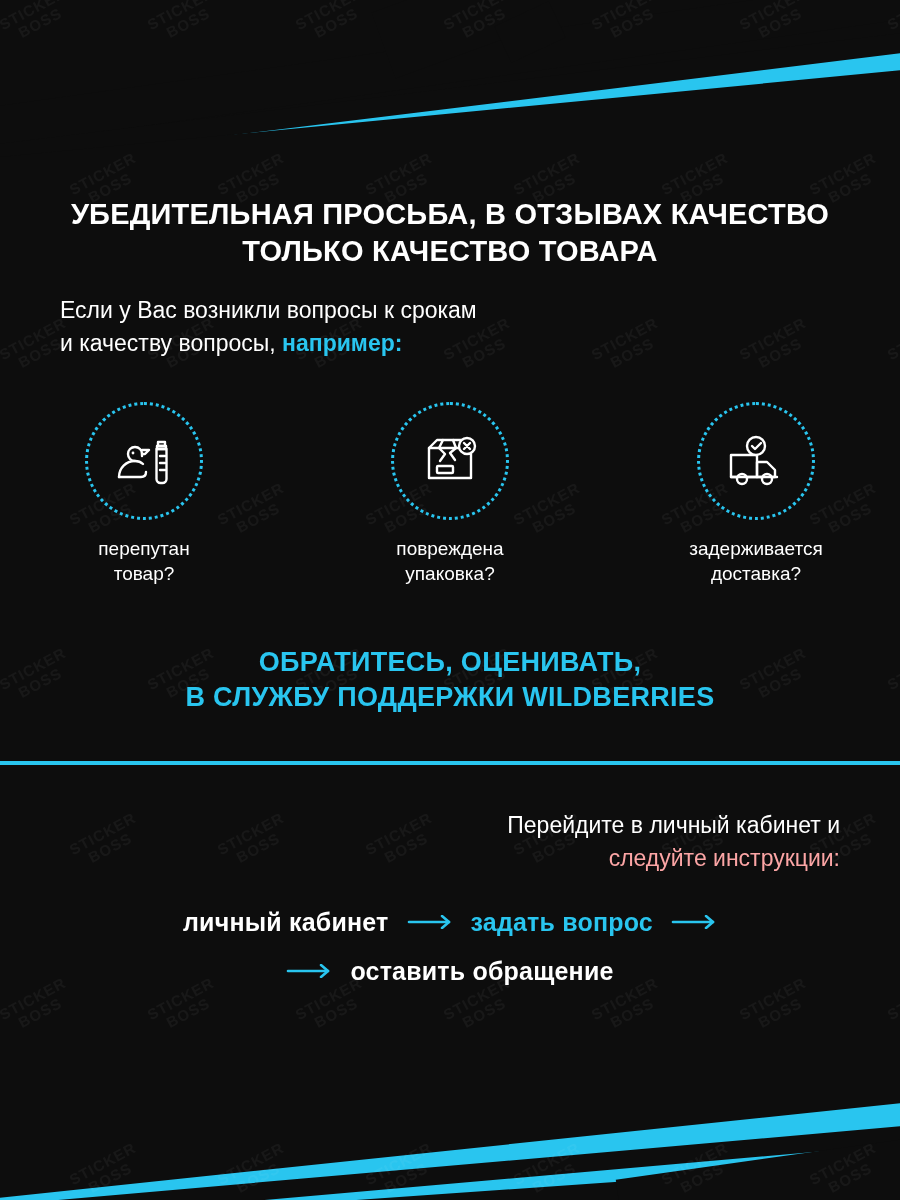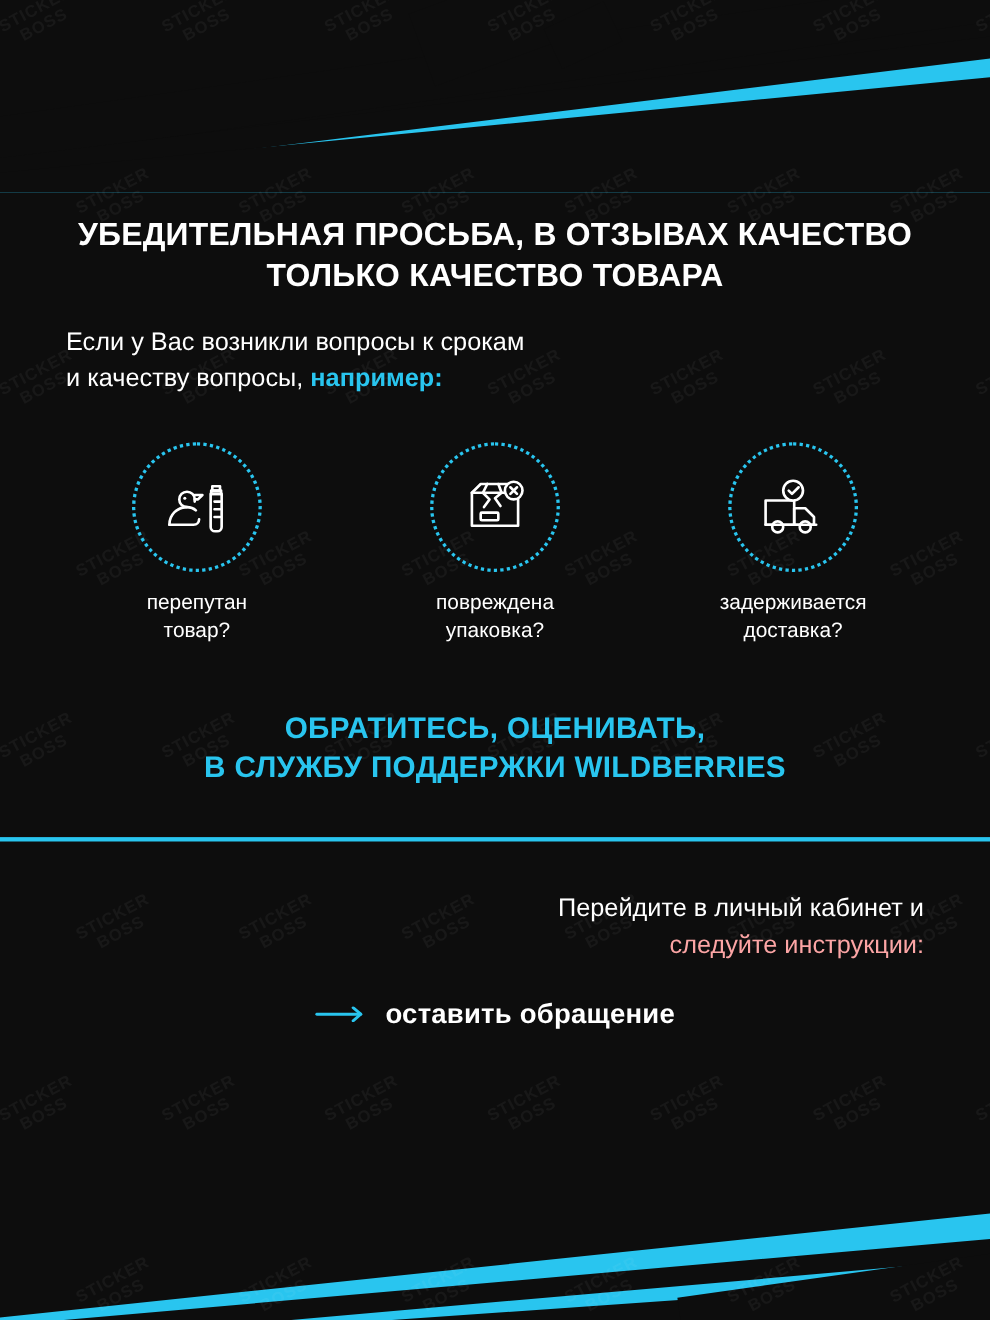--- a/index.html
+++ b/index.html
@@ -139,21 +139,21 @@
   }
   .sub .accent {
     color: #29c5ef;
     font-weight: 700;
   }
 
   
   .icon-row {
     display: flex;
     justify-content: center;
-    gap: 81px;
+    gap: 116px;
     padding: 42px 0 0 0;
   }
   .icon-item {
     width: 190px;
     text-align: center;
   }
   .circle {
     width: 118px;
     height: 118px;
     margin: 0 auto;
@@ -438,20 +438,36 @@
 
     <div class="divider"></div>
 
     <p class="sub2">
       <span>Перейдите в личный кабинет и</span><br>
       <span class="accent">следуйте инструкции:</span>
     </p>
 
     <div class="steps">
       <div class="step-line">
+        <span class="step white">личный кабинет</span>
+        <span class="arrow">
+          <svg width="46" height="14" viewBox="0 0 46 14" fill="none" stroke="#29c5ef" stroke-width="2.6" stroke-linecap="round" stroke-linejoin="round">
+            <path d="M2 7h40"></path>
+              <path d="M35 1l7 6-7 6"></path>
+          </svg>
+        </span>
+        <span class="step blue">задать вопрос</span>
+        <span class="arrow">
+          <svg width="46" height="14" viewBox="0 0 46 14" fill="none" stroke="#29c5ef" stroke-width="2.6" stroke-linecap="round" stroke-linejoin="round">
+            <path d="M2 7h40"></path>
+              <path d="M35 1l7 6-7 6"></path>
+          </svg>
+        </span>
+      </div>
+      <div class="step-line">
         <span class="arrow">
           <svg width="46" height="14" viewBox="0 0 46 14" fill="none" stroke="#29c5ef" stroke-width="2.6" stroke-linecap="round" stroke-linejoin="round">
             <path d="M2 7h40"></path>
               <path d="M35 1l7 6-7 6"></path>
           </svg>
         </span>
         <span class="step white">оставить обращение</span>
       </div>
     </div>
 

